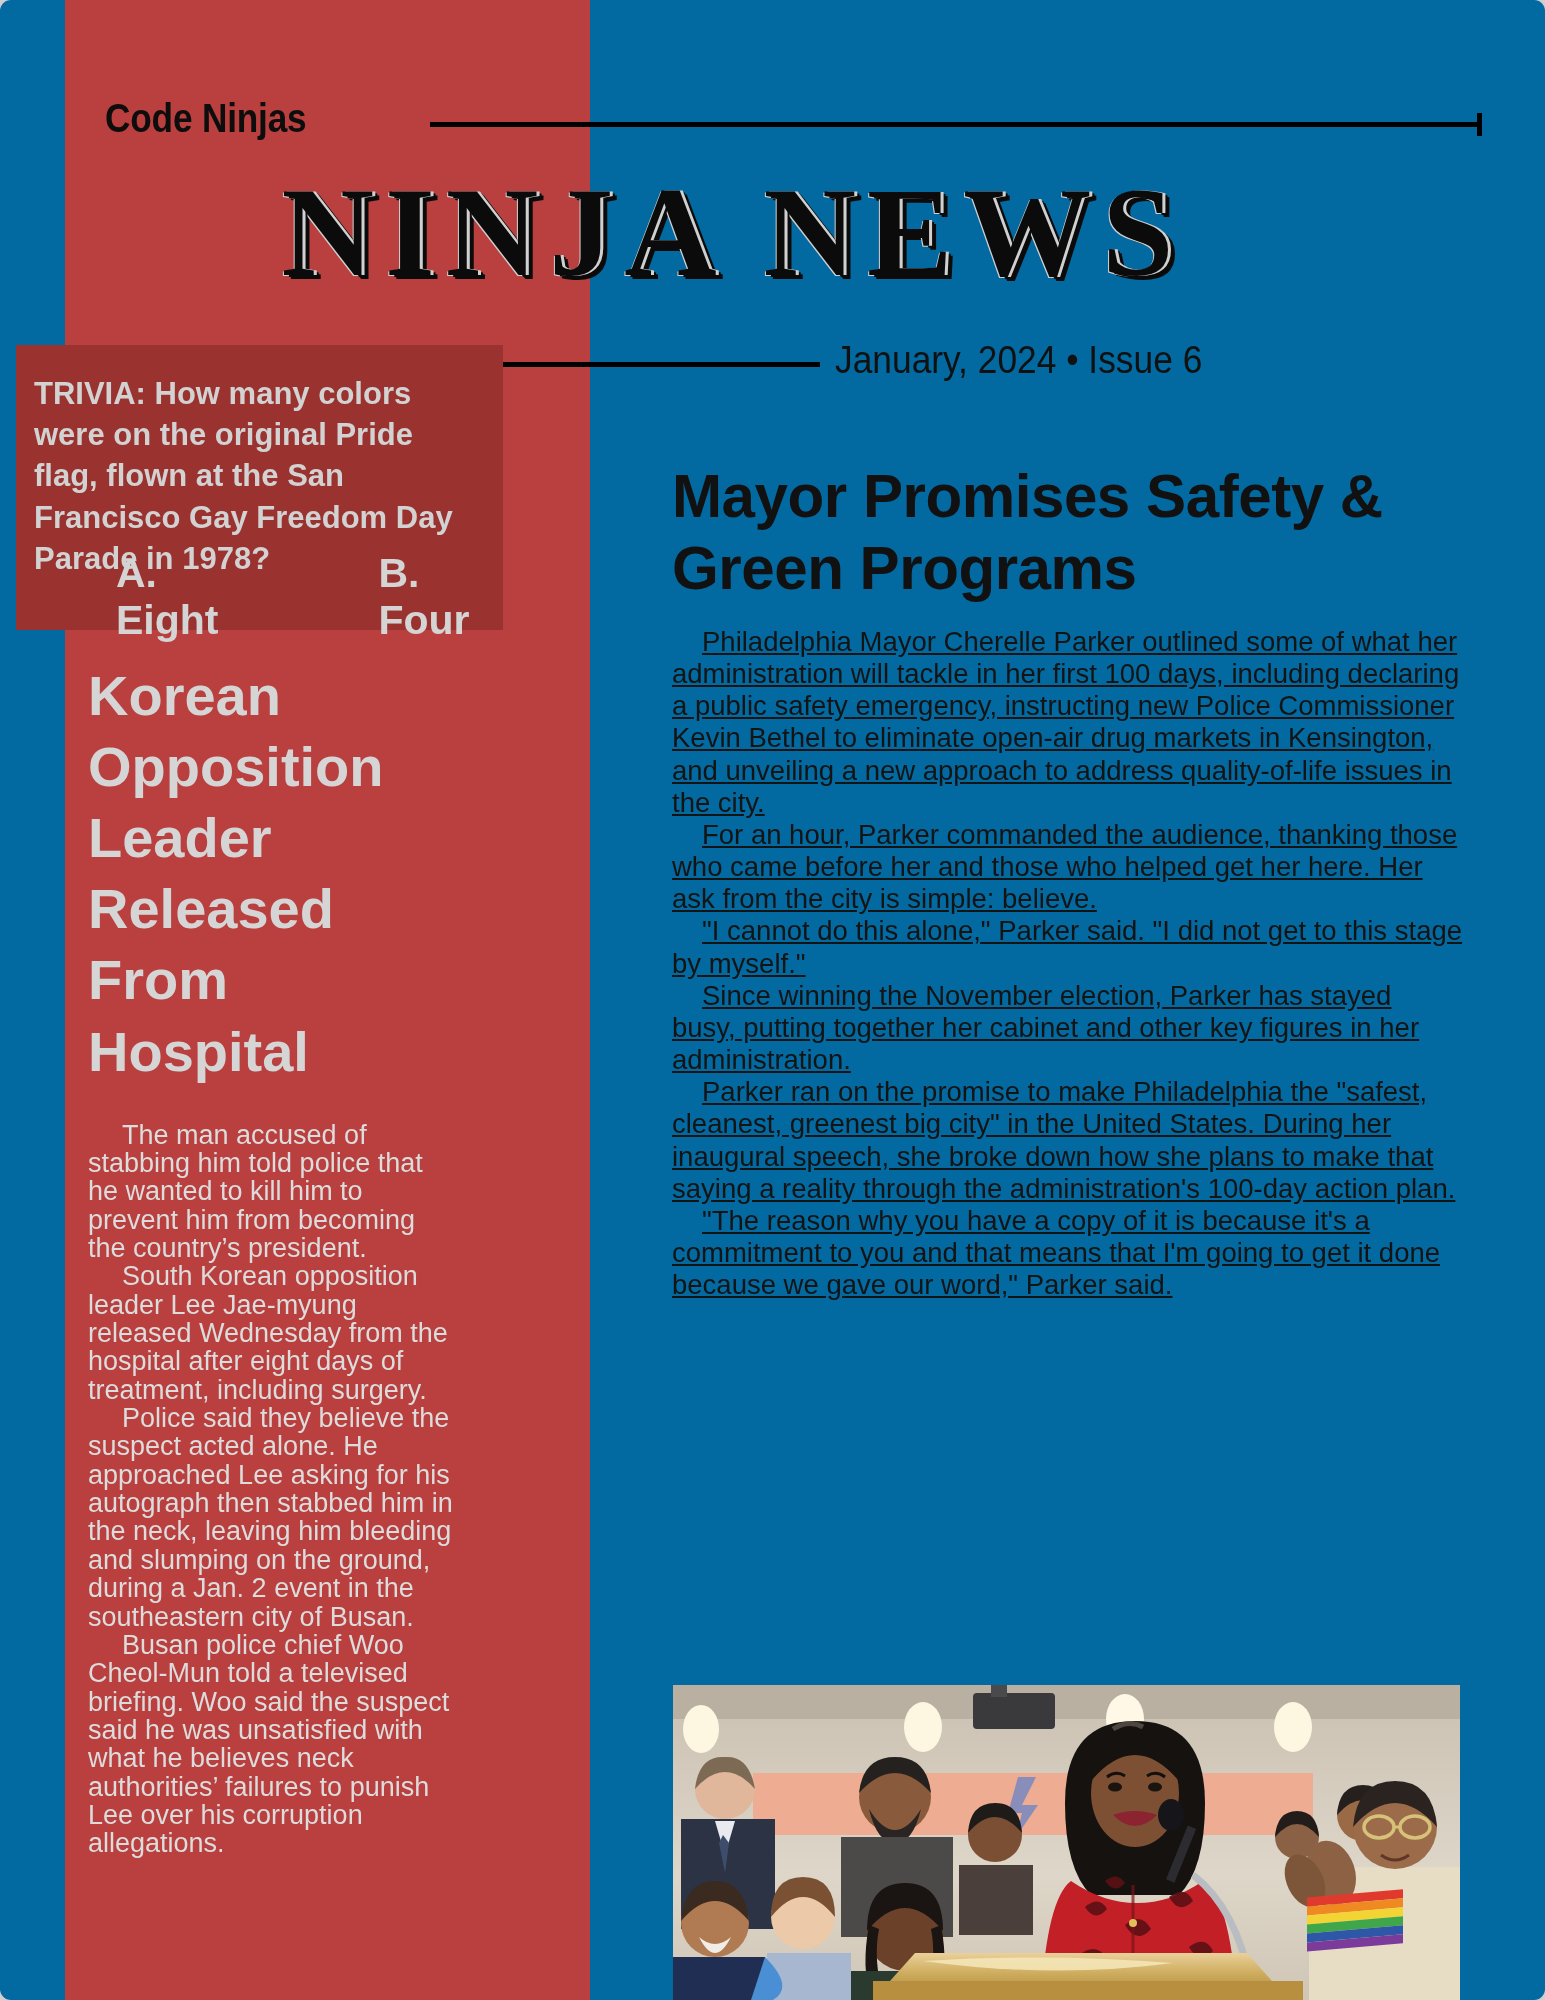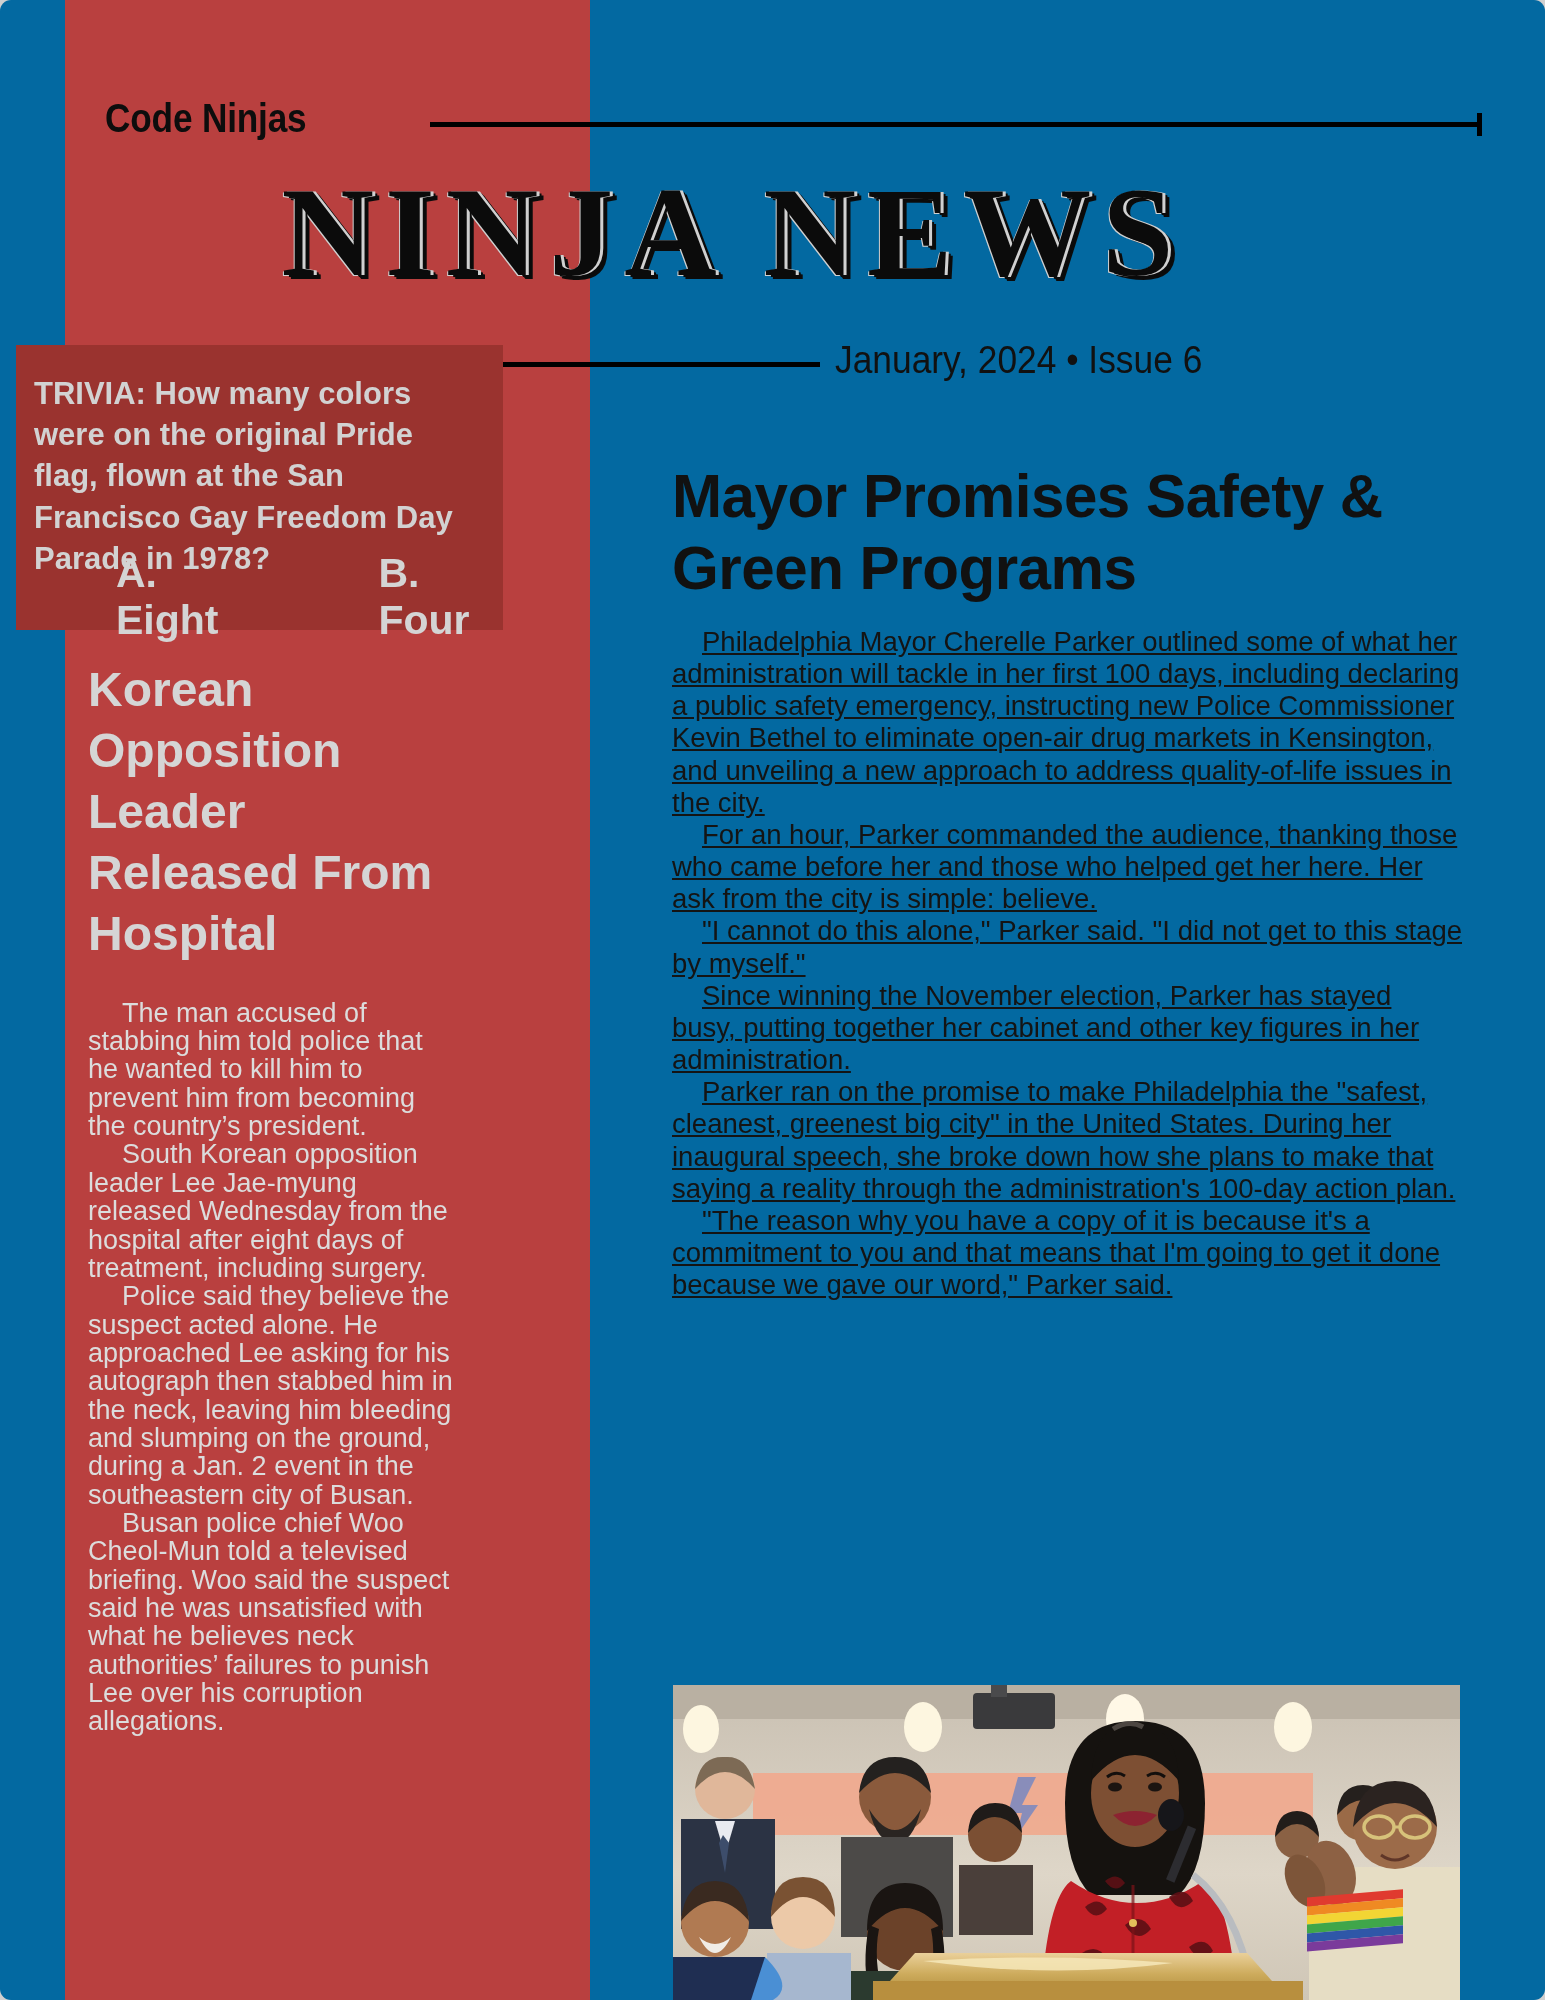--- a/index.html
+++ b/index.html
@@ -90,21 +90,21 @@
     font-family:"Liberation Sans", sans-serif;
     font-weight:bold; font-size:41px; color:#d4d4d4;
   }
 
   
   .left-col {
     position:absolute; left:88px; top:660px; width:370px;
   }
   .left-head {
     font-family:"Liberation Sans", sans-serif;
-    font-weight:bold; font-size:48px; line-height:1.27;
+    font-weight:bold; font-size:56px; line-height:1.27;
     color:#d5d5d5; margin-bottom:34px;
   }
   .left-body p {
     font-family:"Liberation Sans", sans-serif;
     font-size:27px; line-height:1.05;
     color:#dcdcdc;
     text-indent:34px;
     margin:0;
   }
 

